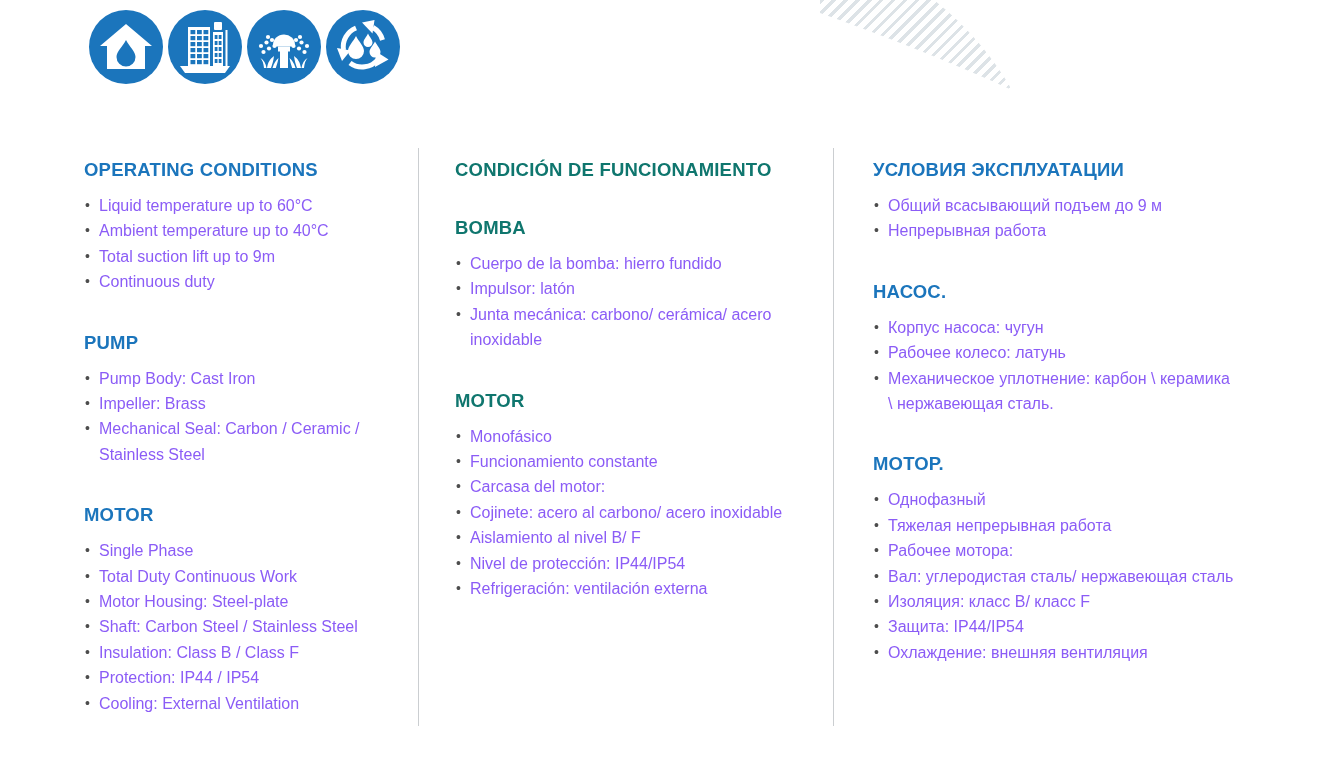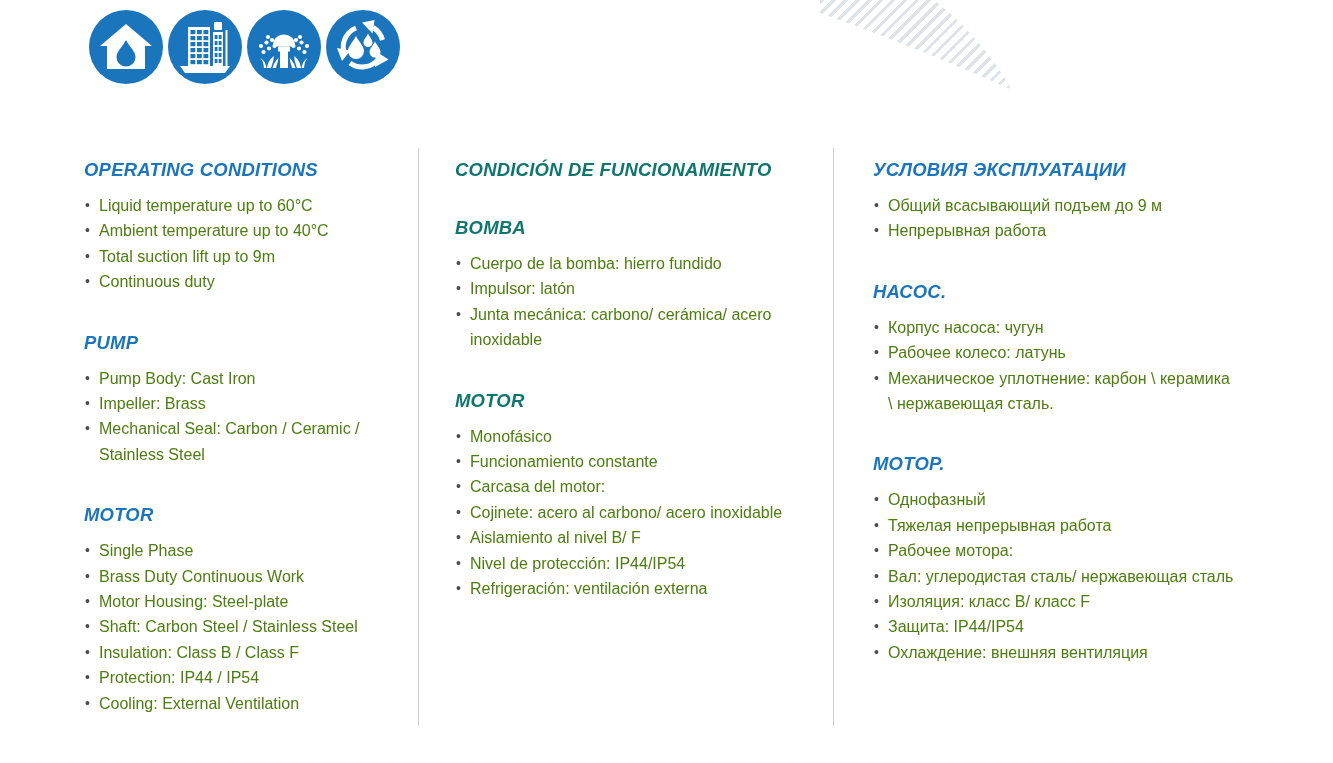--- a/index.html
+++ b/index.html
@@ -21,26 +21,26 @@
   .divider { position:absolute; top:148px; width:1px; height:578px; background:#cbced1; }
   .divider-1 { left:418px; }
   .divider-2 { left:833px; }
   
   .col { position:absolute; top:159px; }
   .col-en { left:84px;  width:302px; }
   .col-es { left:455px; width:344px; }
   .col-ru { left:873px; width:364px; }
   .spec-section { margin-top:37px; }
   .spec-section:first-child { margin-top:0; }
-  .hd { margin:0 0 13px 0; font-size:18.5px; line-height:21px; font-weight:700; letter-spacing:0.2px;font-style:italic; }
+  .hd { margin:0 0 13px 0; font-size:18.5px; line-height:21px; font-weight:700; letter-spacing:0.2px; }
   .col-en .hd, .col-ru .hd { color:#1b75bc; }
   .col-es .hd { color:#0f766e; }
   .items { list-style:none; margin:0; padding:0; }
   .item {
-    position:relative; padding-left:15px; font-size:16px; line-height:25.4px; color:#4d7c0f;
+    position:relative; padding-left:15px; font-size:16px; line-height:25.4px; color:#8b5cf6;
   }
   .item::before {
     content:"\2022"; position:absolute; left:1px; top:0;
     color:#4d4d4d; font-size:14px; line-height:25.4px;
   }
 </style>
 </head>
 <body>
 
 <div class="page">
@@ -164,21 +164,21 @@
       <ul class="items">
         <li class="item">Pump Body: Cast Iron</li>
         <li class="item">Impeller: Brass</li>
         <li class="item">Mechanical Seal: Carbon / Ceramic / Stainless Steel</li>
       </ul>
     </div>
     <div class="spec-section">
       <h3 class="hd">MOTOR</h3>
       <ul class="items">
         <li class="item">Single Phase</li>
-        <li class="item">Brass Duty Continuous Work</li>
+        <li class="item">Total Duty Continuous Work</li>
         <li class="item">Motor Housing: Steel-plate</li>
         <li class="item">Shaft: Carbon Steel / Stainless Steel</li>
         <li class="item">Insulation: Class B / Class F</li>
         <li class="item">Protection: IP44 / IP54</li>
         <li class="item">Cooling: External Ventilation</li>
       </ul>
     </div>
   </section>
 
   <section class="col col-es">

